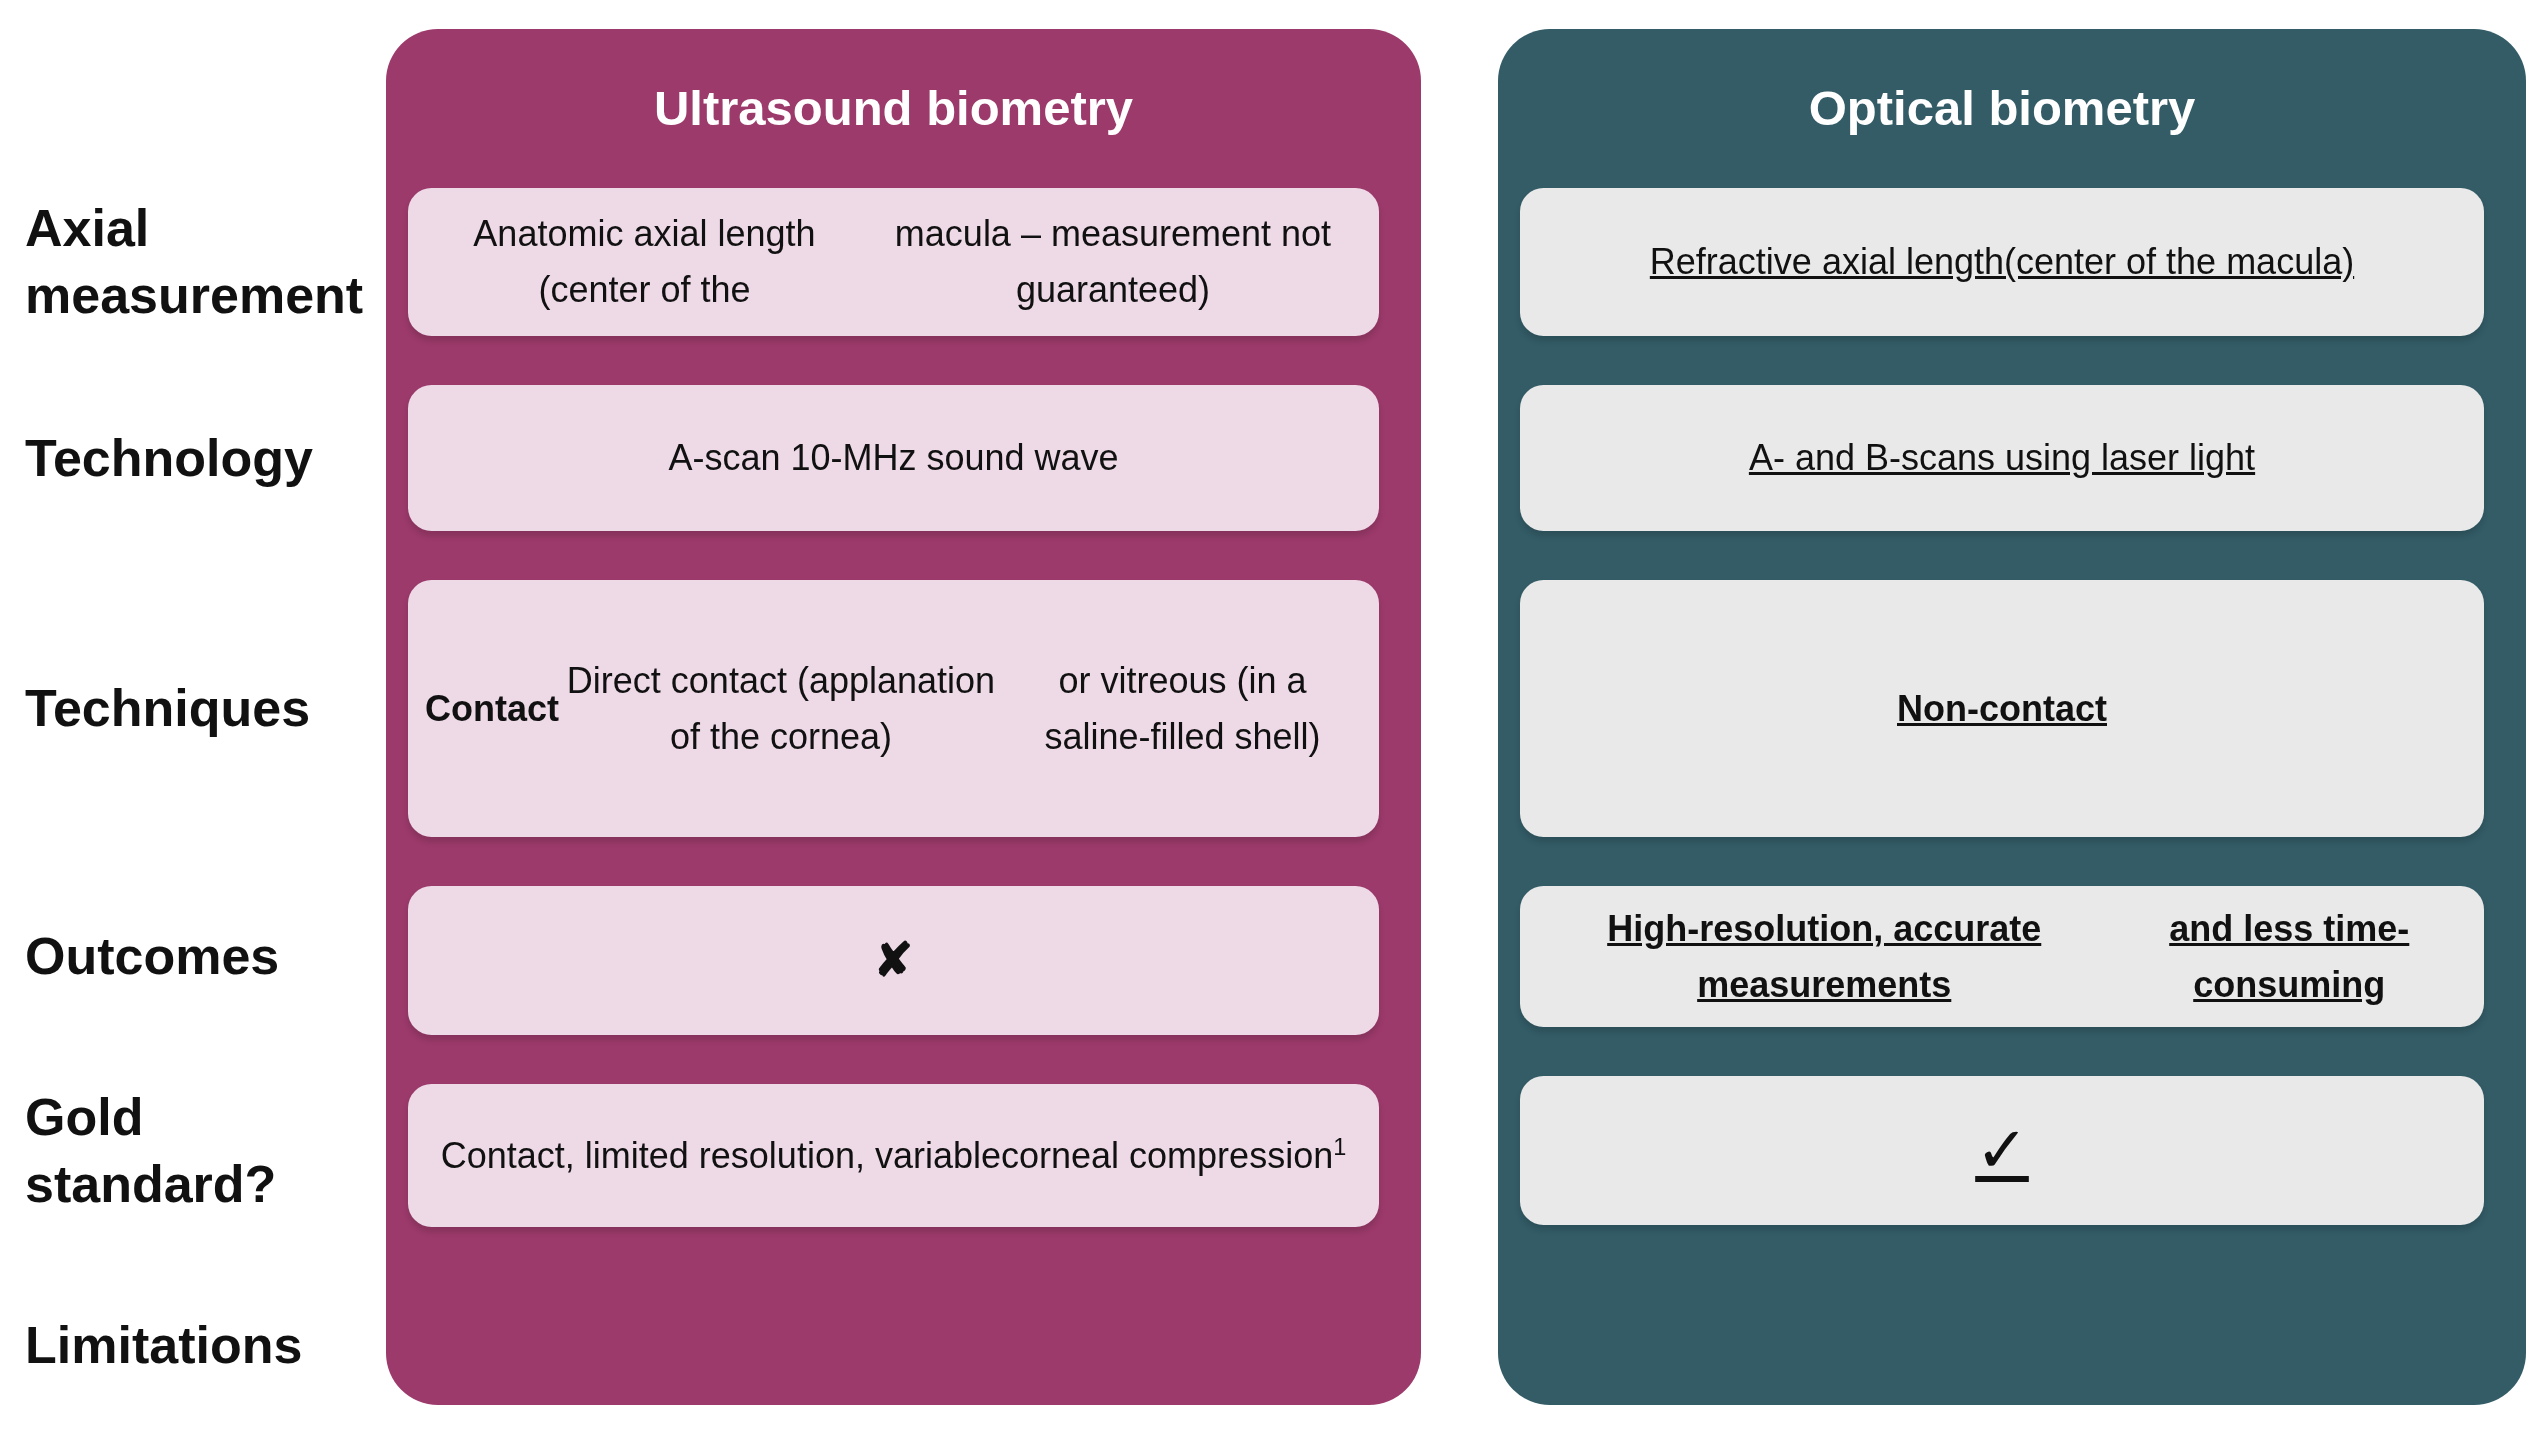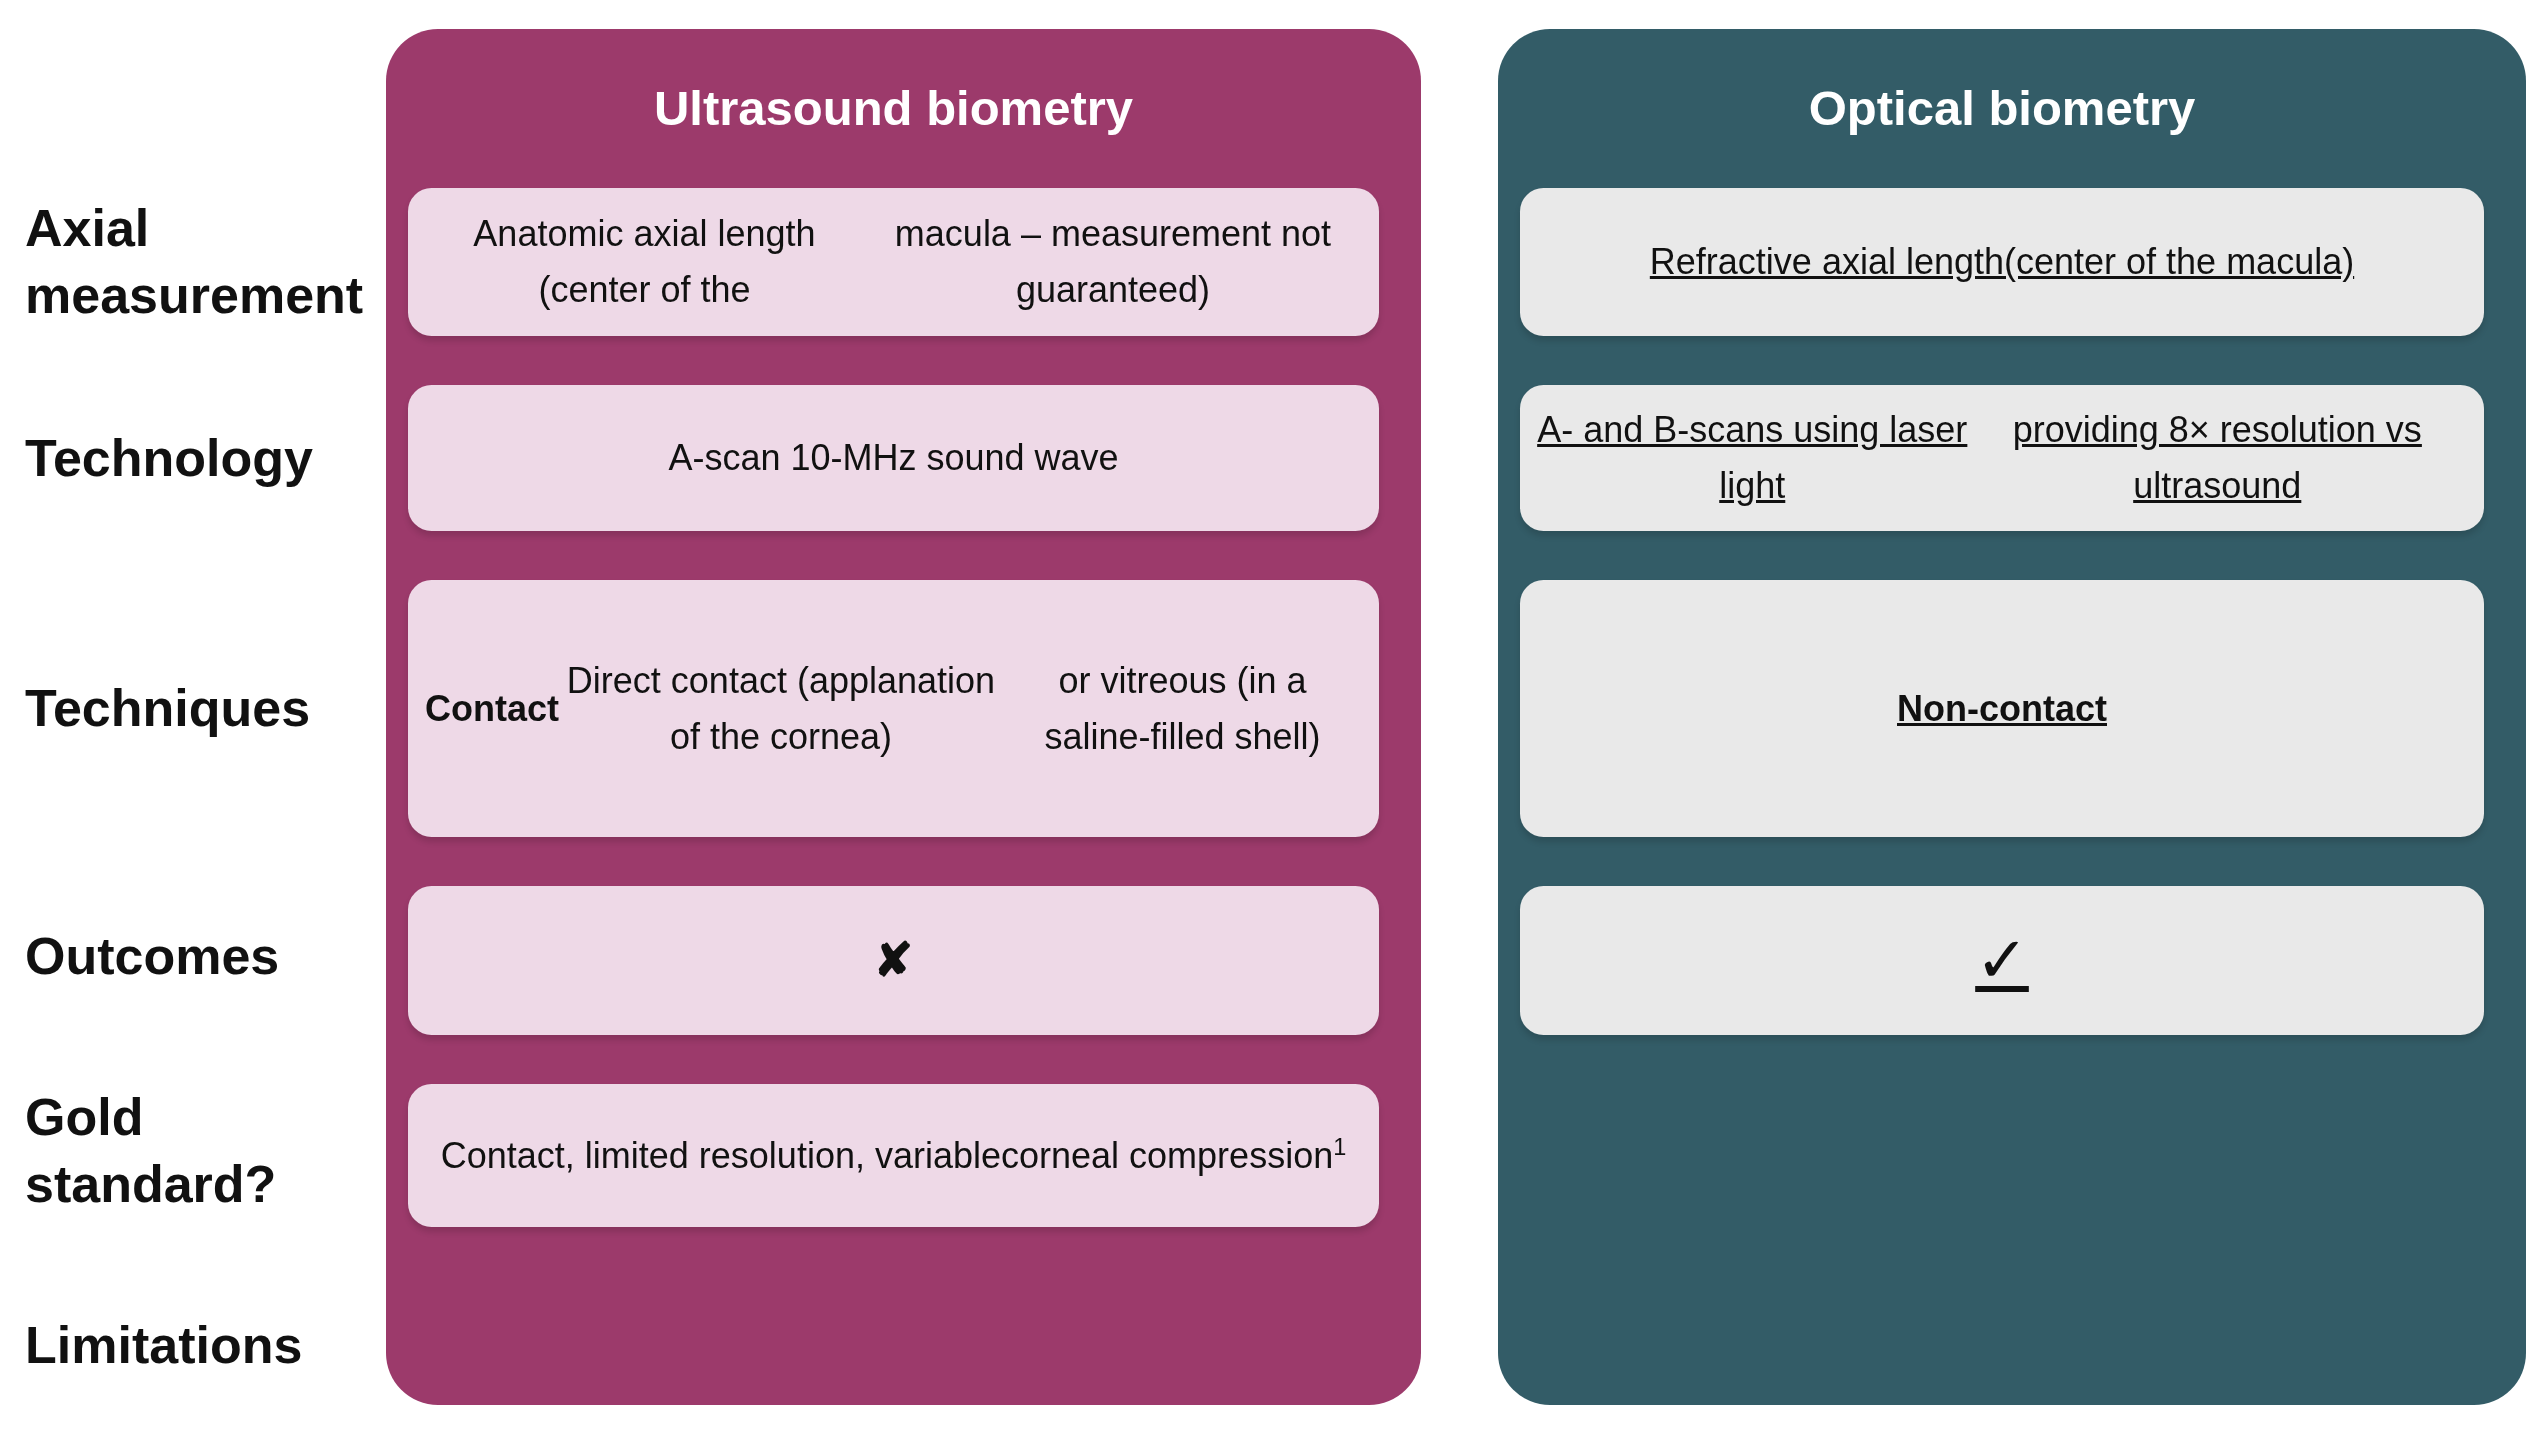--- a/index.html
+++ b/index.html
@@ -181,27 +181,30 @@
   <div class="panel optical">
     <div class="panel-title">Optical biometry</div>
 
     <div class="cell r0">
       <span class="line">Refractive axial length</span>
       <span class="line">(center of the macula)</span>
     </div>
 
     <div class="cell r1">
       <span class="line">A- and B-scans using laser light</span>
-      <span class="line">providing 8× resolution vs ultrasound</span>
     </div>
 
     <div class="cell r2 bold">
       <span class="line">Non-contact</span>
     </div>
 
+    <div class="cell r3 bold">
+      <span class="line">High-resolution, accurate measurements</span>
+      <span class="line">and less time-consuming</span>
+    </div>
 
     <div class="cell r4">
       <span class="mark check">✓</span>
     </div>
 
   </div>
 
 </div>
 
 

